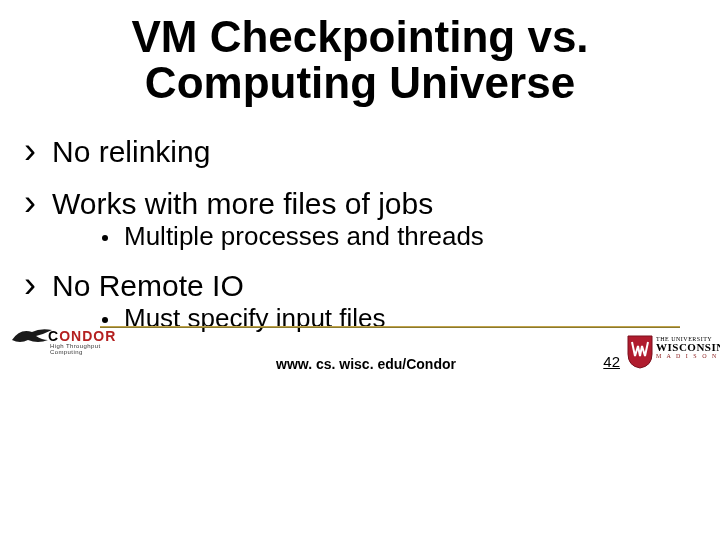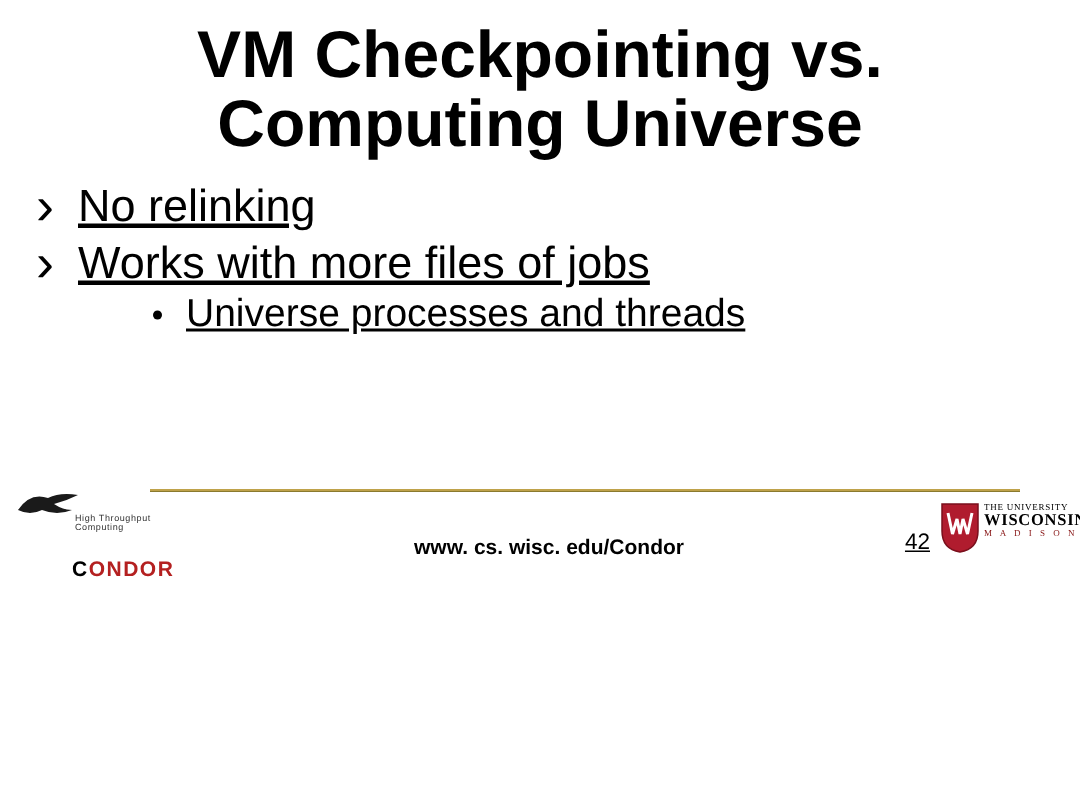--- a/index.html
+++ b/index.html
@@ -31,22 +31,21 @@
   ul.l1 {
     list-style: none;
     margin: 0;
     padding: 0;
   }
   ul.l1 > li {
     position: relative;
     padding-left: 30px;
     font-size: 30px;
     line-height: 1.18;
-    margin-top: 2px;
-    text-decoration: underline;
+    margin-top: 16px;
   }
   ul.l1 > li::before {
     content: "›";
     position: absolute;
     left: 2px;
     top: -4px;
     font-size: 36px;
     font-family: Arial, sans-serif;
   }
   ul.l2 {
@@ -99,21 +98,20 @@
   }
   .condor-logo .word {
     position: absolute;
     left: 38px;
     top: 2px;
     font-family: Arial, Helvetica, sans-serif;
     font-weight: 900;
     letter-spacing: 1px;
     font-size: 14px;
     color: #b42020;
-    margin-top: 43px;
   }
   .condor-logo .word .c {
     color: #000;
   }
   .condor-logo .tag {
     position: absolute;
     left: 40px;
     top: 17px;
     font-family: Arial, Helvetica, sans-serif;
     font-size: 6px;
@@ -189,21 +187,29 @@
 
   <div class="body">
     <ul class="l1">
       <li>
         <span>No relinking</span>
       </li>
       <li>
         <span>Works with more files of jobs</span>
         <ul class="l2">
           <li>
-            <span>Universe processes and threads</span>
+            <span>Multiple processes and threads</span>
+          </li>
+        </ul>
+      </li>
+      <li>
+        <span>No Remote IO</span>
+        <ul class="l2">
+          <li>
+            <span>Must specify input files</span>
           </li>
         </ul>
       </li>
     </ul>
   </div>
 
   <div class="footer">
     <div class="rule"></div>
 
     <div class="condor-logo">

